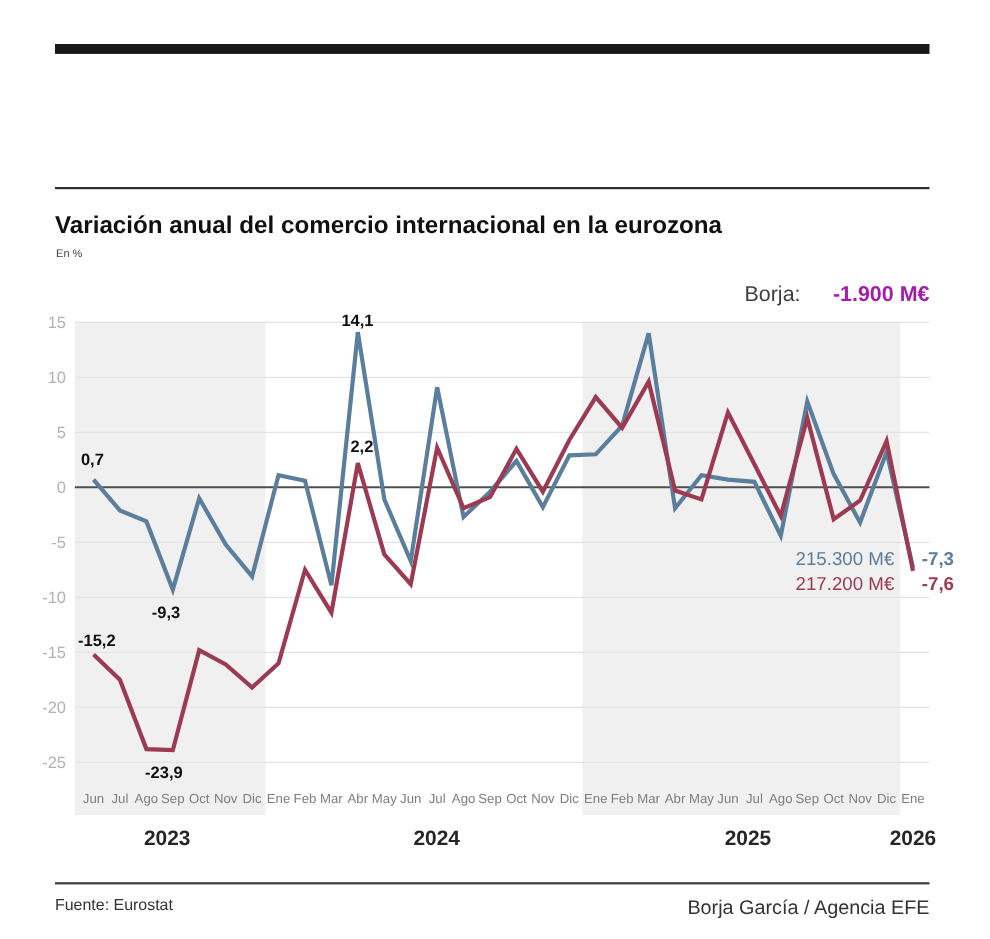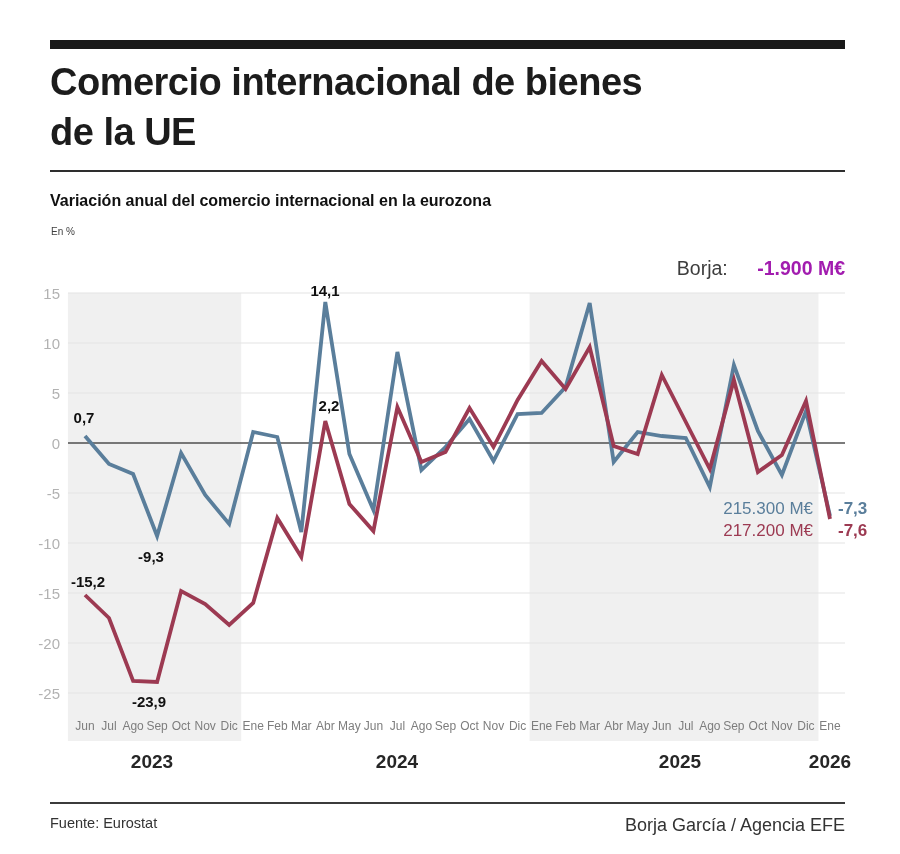--- a/index.html
+++ b/index.html
@@ -2,45 +2,41 @@
 <html><head>
 <meta charset="utf-8">
 <style>
   html,body{margin:0;padding:0;background:#ffffff;}
   body{font-family:"Liberation Sans", sans-serif;}
   #page{position:relative;width:900px;height:854px;background:#ffffff;overflow:hidden;}
   .topbar{position:absolute;left:50px;top:40px;width:795px;height:9px;background:#191919;}
   .title{position:absolute;left:50px;top:57px;width:800px;font-size:38px;font-weight:bold;
          color:#1c1c1c;line-height:50px;letter-spacing:-0.5px;}
   .rule1{position:absolute;left:50px;top:170px;width:795px;height:2px;background:#2e2e2e;}
-  .subtitle{position:absolute;left:50px;top:192px;width:800px;font-size:16px;font-weight:bold;color:#101010;}
+  .subtitle{position:absolute;left:50px;top:192px;width:800px;font-size:22px;font-weight:bold;color:#101010;}
   .unit{position:absolute;left:51px;top:226px;font-size:10px;color:#3f3f3f;}
   .legend{position:absolute;left:0;top:239px;width:900px;display:flex;justify-content:center;
           align-items:center;gap:34px;}
   .legend-item{display:flex;align-items:center;gap:9px;}
   .legend-swatch{width:30px;height:4px;border-radius:2px;}
   .legend-label{font-size:17.5px;color:#3c3c3c;}
   .saldo{position:absolute;right:55px;top:257px;font-size:19.5px;color:#3d3d3d;}
   .saldo b{color:#a21caf;margin-left:24px;}
   #chart{position:absolute;left:0;top:280px;}
   .frule{position:absolute;left:50px;top:802px;width:795px;height:2px;background:#3b3b3b;}
   .footer-left{position:absolute;left:50px;top:815px;font-size:14.5px;color:#333333;text-align:center;}
   .footer-right{position:absolute;right:55px;top:815px;font-size:18px;color:#333333;}
 </style>
 </head>
 <body>
 
 <div id="page">
 
   <div class="topbar"></div>
 
-  <div class="title">
-    <div>Comercio internacional de bienes</div>
-    <div>de la UE</div>
-  </div>
 
   <div class="rule1"></div>
 
   <div class="subtitle">Variación anual del comercio internacional en la eurozona</div>
   <div class="unit">En %</div>
 
 
   <div class="saldo"><span>Borja:</span>&nbsp;<b>-1.900 M€</b></div>
 
   <svg id="chart" width="900" height="500" viewBox="0 0 900 500">

